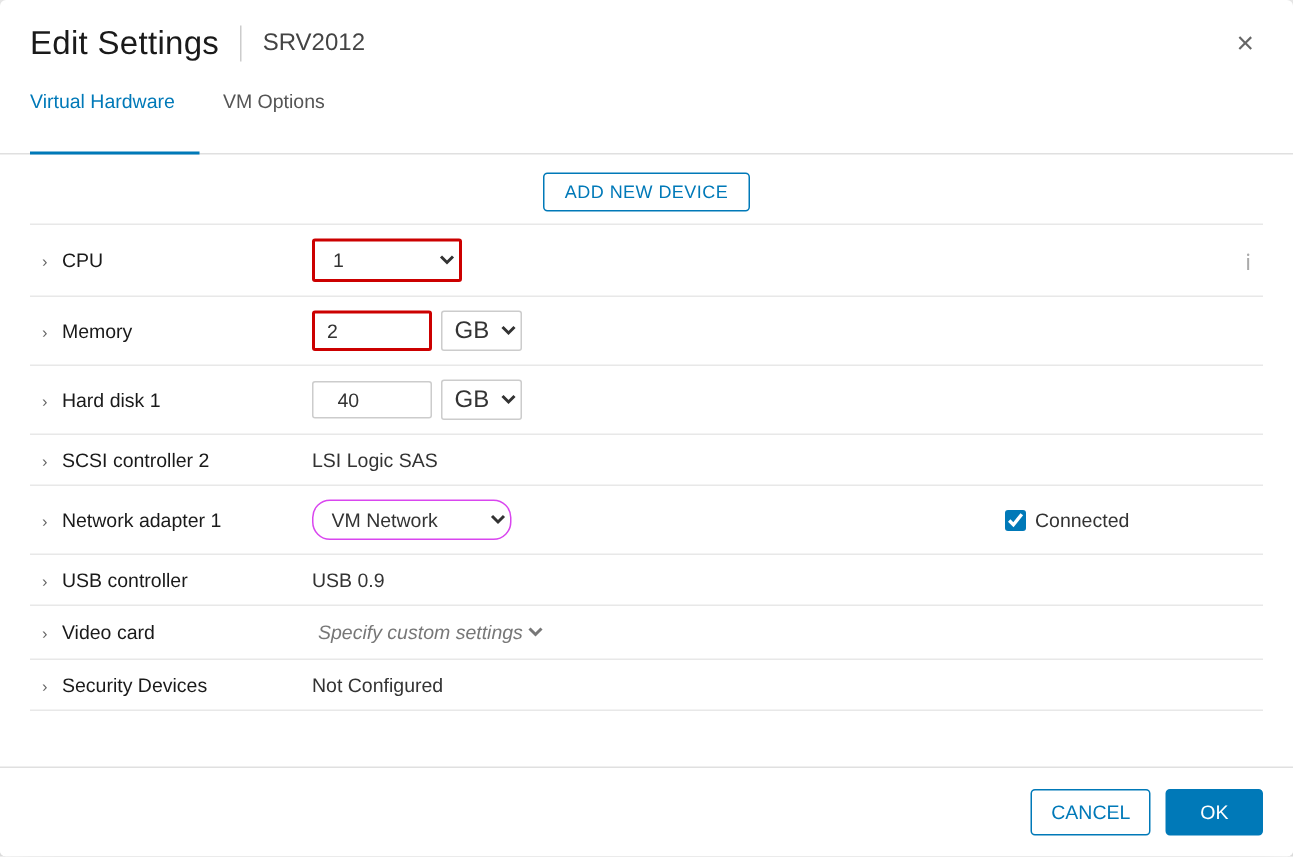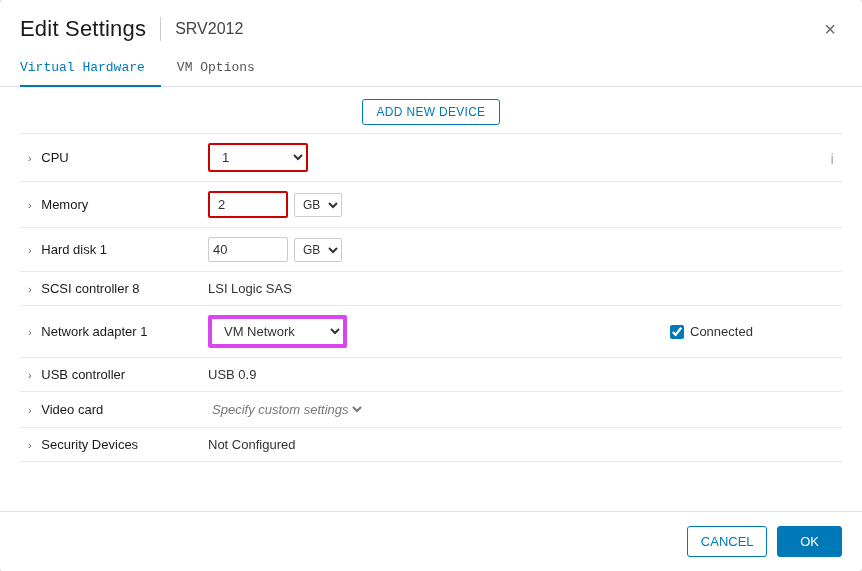--- a/index.html
+++ b/index.html
@@ -56,28 +56,27 @@
       line-height: 1;
       padding: 2px 6px;
     }
     .tabs {
       display: flex;
       padding: 0 20px;
       margin-top: 8px;
       border-bottom: 1px solid #e0e0e0;
     }
     .tab {
-      padding: 10px 16px 10px 4px;
+      padding: 10px 16px 26px 4px;
       margin-right: 12px;
       cursor: pointer;
       color: #555;
       font-size: 13px;
       border-bottom: 2px solid transparent;
       margin-bottom: -1px;
-      font-family: Liberation Mono, monospace;
     }
     .tab.active {
       color: #0079b8;
       border-bottom: 2px solid #0079b8;
       font-weight: 500;
     }
     .tab:first-child {
       padding-left: 0;
     }
     .content-area {
@@ -148,38 +147,38 @@
       border-radius: 2px;
       padding: 4px 8px;
       font-size: 13px;
       width: 100px;
       outline: none;
       color: #333;
       background: #fff;
       appearance: auto;
     }
     .normal-select {
-      border: 4px solid #d946ef;
-      border-radius: 2px;
+      border: 1px solid #d946ef;
+      border-radius: 12px;
       padding: 4px 8px;
       font-size: 13px;
       color: #333;
       background: #fff;
       appearance: auto;
       cursor: pointer;
     }
     .static-value {
       color: #333;
       font-size: 13px;
     }
     .unit-select {
       border: 1px solid #ccc;
       border-radius: 2px;
       padding: 3px 4px;
-      font-size: 12px;
+      font-size: 16px;
       background: #fff;
       color: #333;
       appearance: auto;
     }
     .connected-area {
       display: flex;
       align-items: center;
       gap: 6px;
       margin-left: auto;
     }
@@ -316,34 +315,34 @@
           <td></td>
         </tr>
 
         <tr>
           <td class="row-label">
             <span class="expand-icon">›</span>
             <span>Hard disk 1</span>
           </td>
           <td>
             <div class="row-control">
-              <input type="text" class="normal-select" style="border: 1px solid rgb(204, 204, 204); padding: 4px 4px; width: 80px; font-size: 13px; border-radius: 2px;" value="40">
+              <input type="text" class="normal-select" style="border: 1px solid rgb(204, 204, 204); padding: 4px 16px; width: 80px; font-size: 13px; border-radius: 2px;" value="40">
               <select class="unit-select">
                 <option>MB</option>
                 <option selected="">GB</option>
               </select>
             </div>
           </td>
           <td></td>
         </tr>
 
         <tr>
           <td class="row-label">
             <span class="expand-icon">›</span>
-            <span>SCSI controller 8</span>
+            <span>SCSI controller 2</span>
           </td>
           <td>
             <span class="static-value">LSI Logic SAS</span>
           </td>
           <td></td>
         </tr>
 
         <tr>
           <td class="row-label">
             <span class="expand-icon">›</span>

